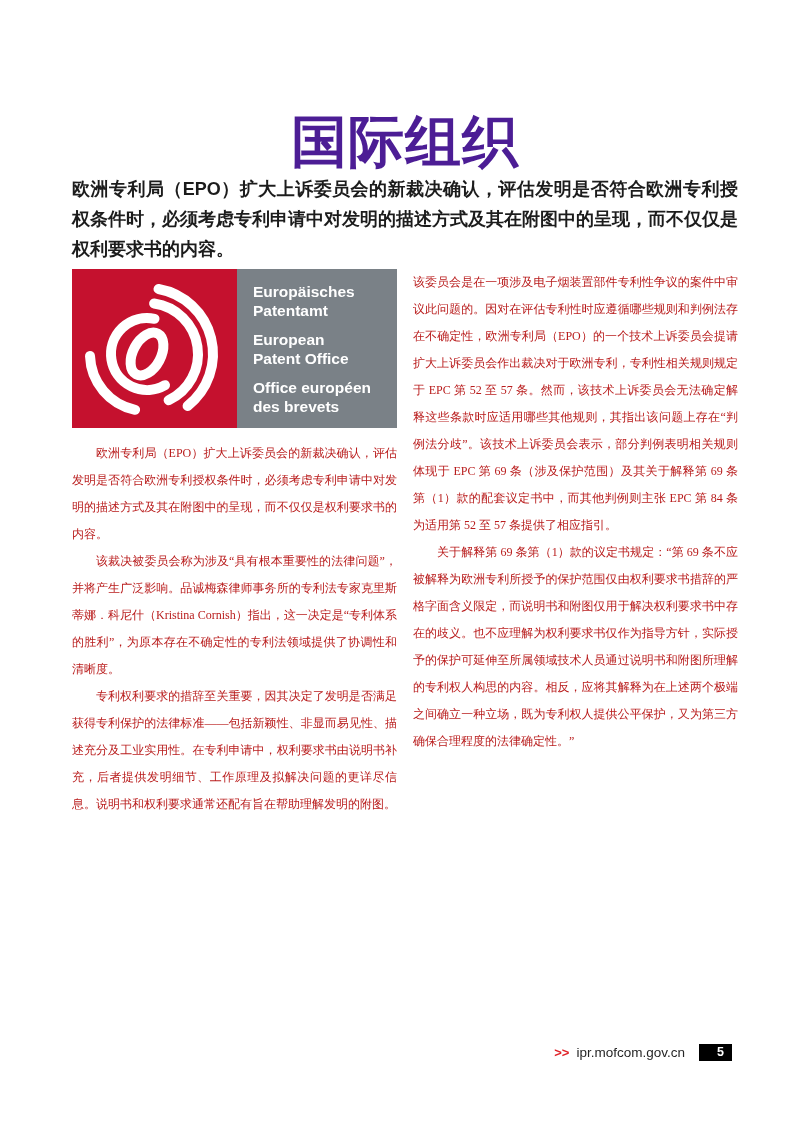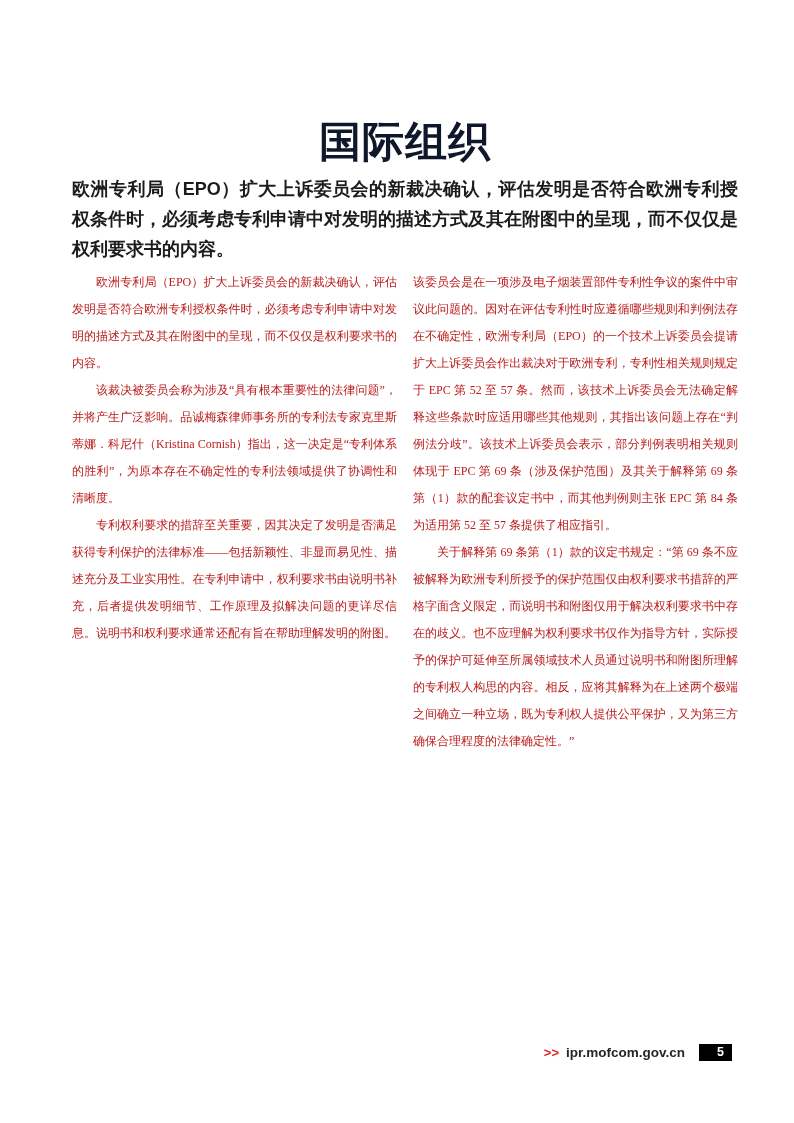--- a/index.html
+++ b/index.html
@@ -11,24 +11,24 @@
     margin: 0 auto;
     background: #ffffff;
     overflow: hidden;
     padding: 116px 56px 0 72px;
     font-family: "Liberation Serif", serif;
     color: #161616;
   }
   .page-title {
     text-align: center;
     font-family: "Liberation Sans", sans-serif;
-    font-size: 42px;
+    font-size: 56px;
     font-weight: 600;
     line-height: 52px;
-    color: #0f172a;
+    color: #4c1d95;
     letter-spacing: 1px;
   }
   .article-heading {
     margin-top: 28px;
     font-family: "Liberation Sans", sans-serif;
     font-size: 22px;
     font-weight: 700;
     line-height: 32px;
     color: #151515;
   }
@@ -94,21 +94,21 @@
   }
   .footer-chevrons {
     font-size: 13px;
     font-weight: 700;
     letter-spacing: 0px;
     margin-right: 7px;
     line-height: 17px;
   }
   .footer-site {
     font-size: 13.5px;
-    font-weight: 700;
+    font-weight: 400;
     color: #262626;
     margin-right: 14px;
     line-height: 17px;
   }
   .page-number {
     width: 33px;
     height: 17px;
     background: #000000;
     color: #ffffff;
     font-size: 12.5px;
@@ -127,20 +127,41 @@
 
   <h1 class="page-title">国际组织</h1>
 
 
   <div class="article-intro">欧洲专利局（EPO）扩大上诉委员会的新裁决确认，评估发明是否符合欧洲专利授权条件时，必须考虑专利申请中对发明的描述方式及其在附图中的呈现，而不仅仅是权利要求书的内容。</div>
 
   <div class="columns">
 
     <div class="col">
 
+      <div class="epo-logo">
+        <div class="epo-logo-red" style="background:#c5112e;">
+          <svg width="165" height="159" viewBox="0 0 165 159" aria-hidden="true">
+            <g fill="none" stroke="#ffffff" stroke-width="10" stroke-linecap="round">
+              <ellipse cx="75" cy="85" rx="14" ry="23" transform="rotate(28 75 85)"></ellipse>
+              <path d="M 82.5 49.8 A 36 36 0 1 0 93 116.2"></path>
+              <path d="M 82.1 34.5 A 51 51 0 0 1 96.6 131.2"></path>
+              <path d="M 86.5 20 A 66 66 0 0 1 115.6 137"></path>
+              <path d="M 18 87 A 57 57 0 0 0 63.1 140.8"></path>
+            </g>
+          </svg>
+        </div>
+        <div class="epo-logo-gray" style="background:#7a8187;">
+          <div class="epo-org">Europäisches
+Patentamt</div>
+          <div class="epo-org">European
+Patent Office</div>
+          <div class="epo-org">Office européen
+des brevets</div>
+        </div>
+      </div>
 
       <p>欧洲专利局（EPO）扩大上诉委员会的新裁决确认，评估发明是否符合欧洲专利授权条件时，必须考虑专利申请中对发明的描述方式及其在附图中的呈现，而不仅仅是权利要求书的内容。</p>
       <p>该裁决被委员会称为涉及“具有根本重要性的法律问题”，并将产生广泛影响。品诚梅森律师事务所的专利法专家克里斯蒂娜．科尼什（Kristina Cornish）指出，这一决定是“专利体系的胜利”，为原本存在不确定性的专利法领域提供了协调性和清晰度。</p>
       <p>专利权利要求的措辞至关重要，因其决定了发明是否满足获得专利保护的法律标准——包括新颖性、非显而易见性、描述充分及工业实用性。在专利申请中，权利要求书由说明书补充，后者提供发明细节、工作原理及拟解决问题的更详尽信息。说明书和权利要求通常还配有旨在帮助理解发明的附图。</p>
     </div>
 
     <div class="col">
       <p class="no-indent">该委员会是在一项涉及电子烟装置部件专利性争议的案件中审议此问题的。因对在评估专利性时应遵循哪些规则和判例法存在不确定性，欧洲专利局（EPO）的一个技术上诉委员会提请扩大上诉委员会作出裁决对于欧洲专利，专利性相关规则规定于 EPC 第 52 至 57 条。然而，该技术上诉委员会无法确定解释这些条款时应适用哪些其他规则，其指出该问题上存在“判例法分歧”。该技术上诉委员会表示，部分判例表明相关规则体现于 EPC 第 69 条（涉及保护范围）及其关于解释第 69 条第（1）款的配套议定书中，而其他判例则主张 EPC 第 84 条为适用第 52 至 57 条提供了相应指引。</p>
       <p>关于解释第 69 条第（1）款的议定书规定：“第 69 条不应被解释为欧洲专利所授予的保护范围仅由权利要求书措辞的严格字面含义限定，而说明书和附图仅用于解决权利要求书中存在的歧义。也不应理解为权利要求书仅作为指导方针，实际授予的保护可延伸至所属领域技术人员通过说明书和附图所理解的专利权人构思的内容。相反，应将其解释为在上述两个极端之间确立一种立场，既为专利权人提供公平保护，又为第三方确保合理程度的法律确定性。”</p>
     </div>

